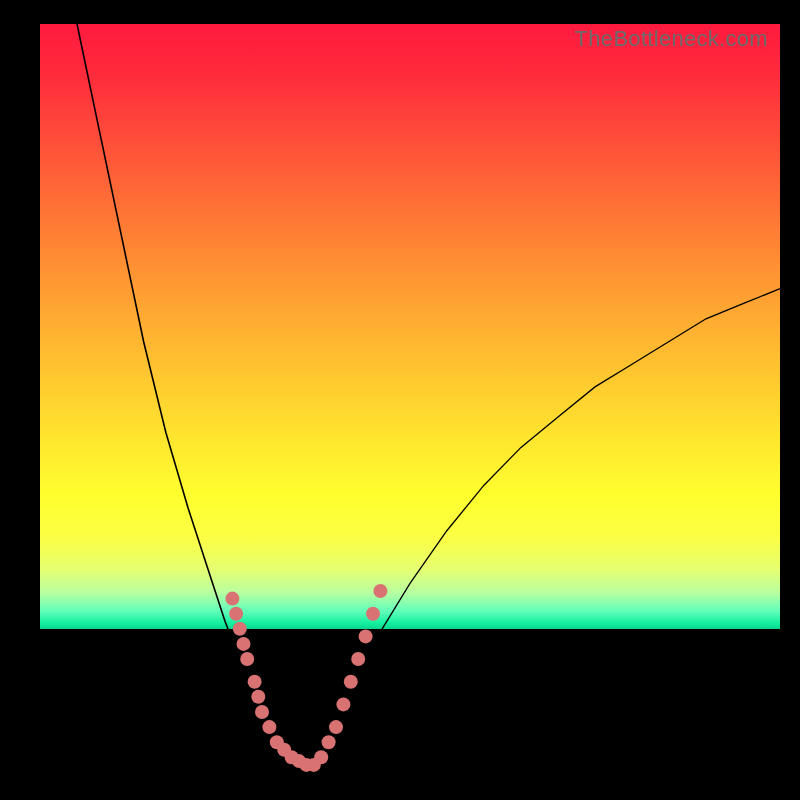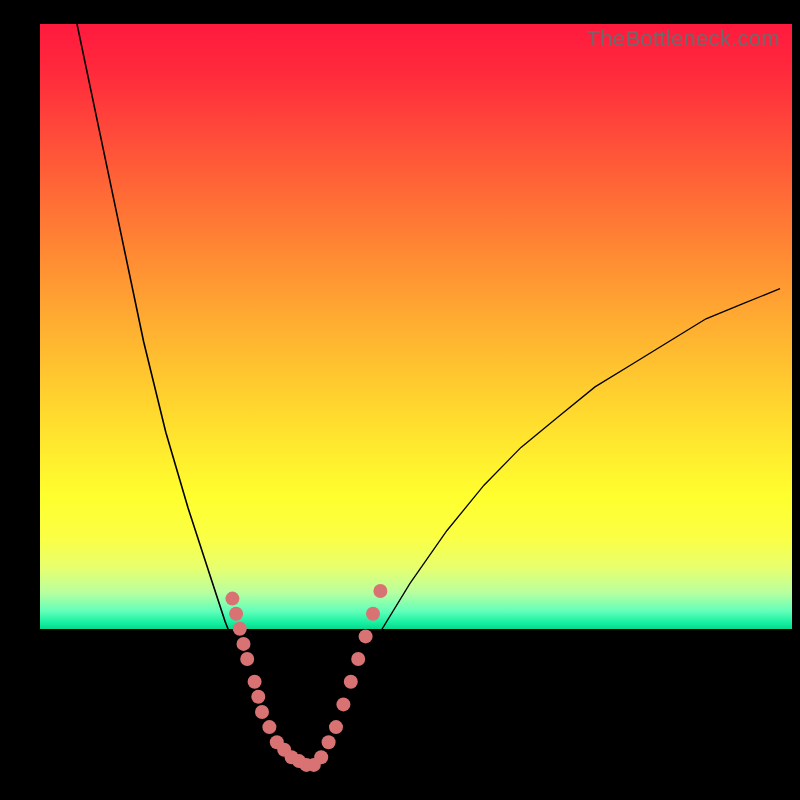--- a/index.html
+++ b/index.html
@@ -33,21 +33,20 @@
       #ffc72f 58%,
       #ffe42e 68%,
       #ffff2e 78%,
       #fbff45 85%,
       #e6ff70 90%,
       #b8ffa0 94%,
       #63ffba 97%,
       #14f0a0 99%,
       #0bd78f 100%
     );
-    padding-left: 12px;
   }
   .watermark {
     position: absolute;
     top: 2px;
     right: 12px;
     color: #6b6b6b;
     font-size: 22px;
     letter-spacing: 0.3px;
     user-select: none;
   }

